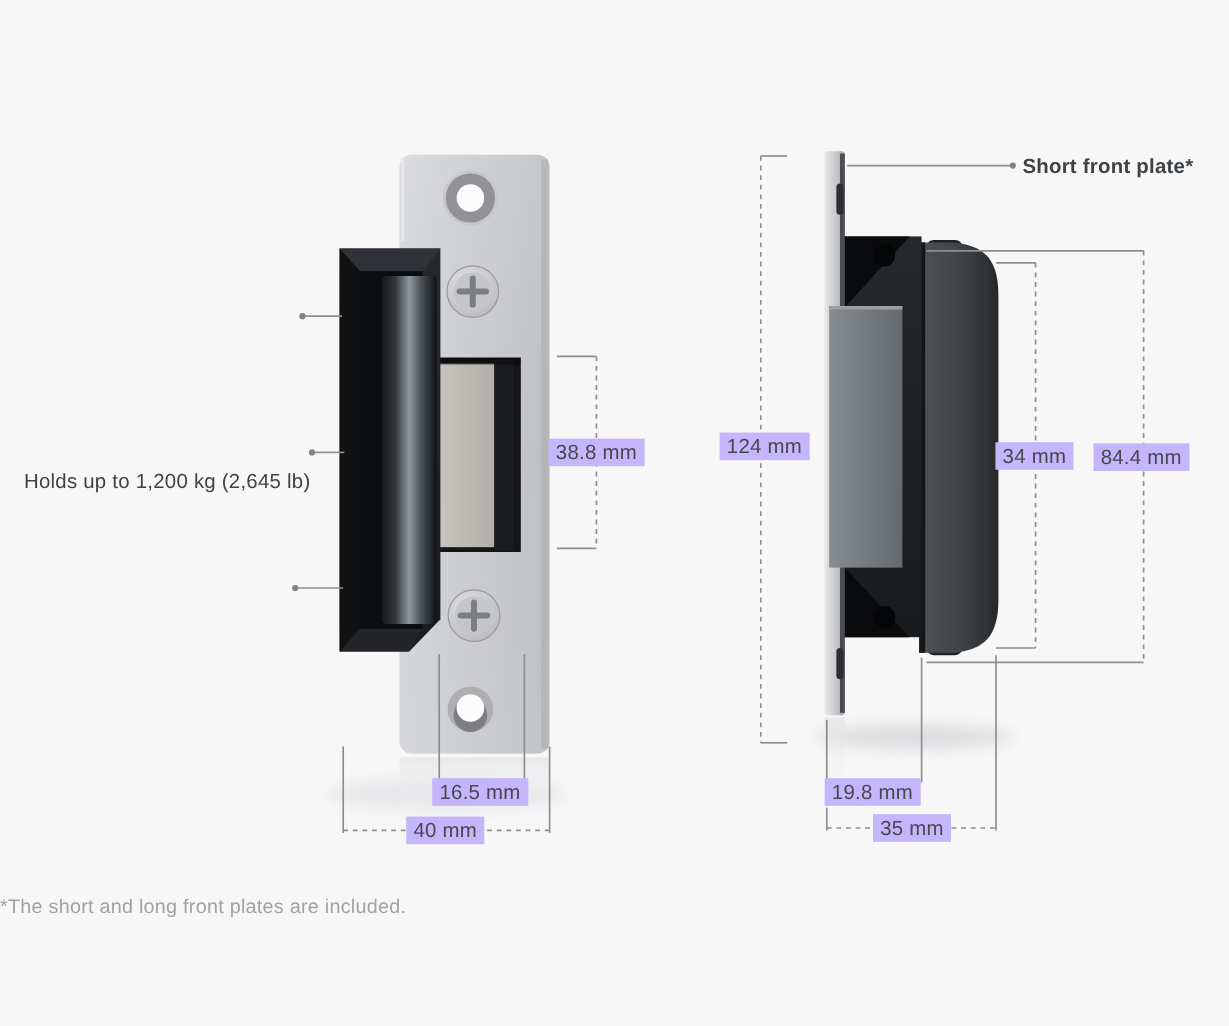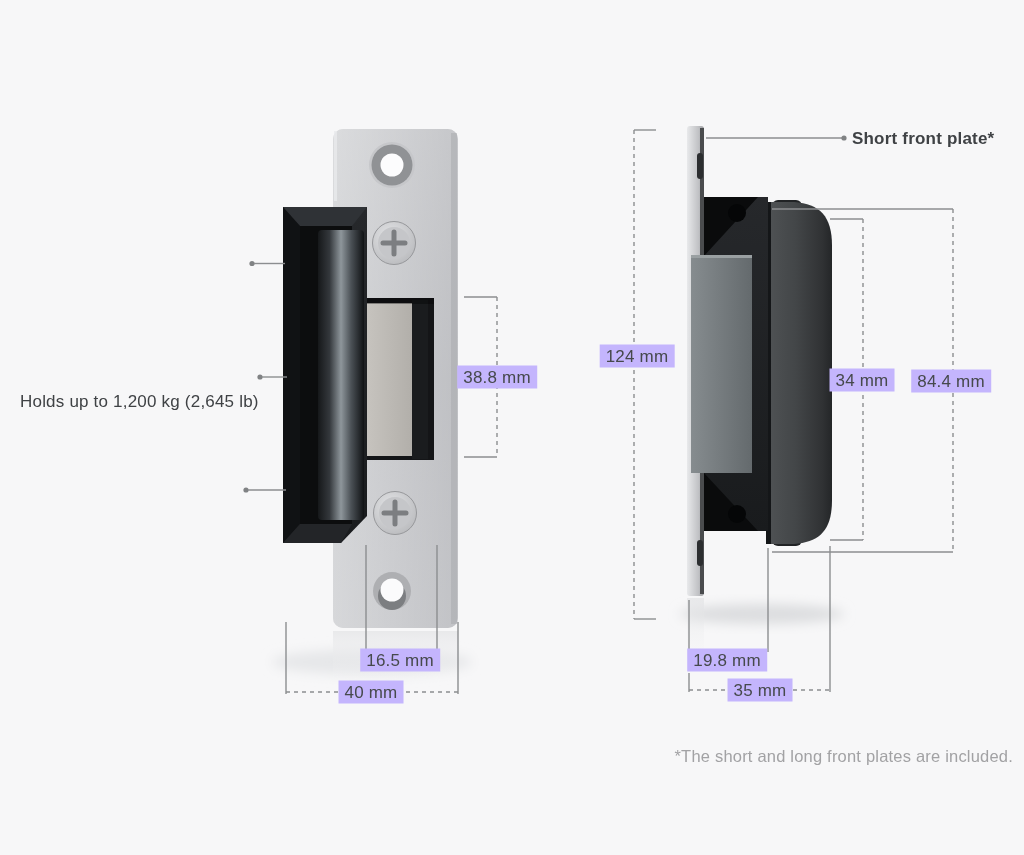--- a/index.html
+++ b/index.html
@@ -16,21 +16,21 @@
     letter-spacing:.2px;white-space:nowrap;
   }
   .label.wrap{white-space:normal;}
   .dim{
     position:absolute;color:#46494c;font-size:17px;line-height:19px;
     letter-spacing:.2px;white-space:nowrap;
     background:#c4b5fd;padding:2px 6px;
     transform:translate(-50%,-50%);
   }
   .footnote{
-    position:absolute;left:0;right:11px;top:747px;text-align:right;
+    position:absolute;left:0;right:0;top:747px;text-align:left;
     color:#a2a2a4;font-size:16.5px;letter-spacing:.2px;
   }
 </style>
 </head>
 <body>
 
 <div class="stage">
 
   <svg class="canvas" width="1024" height="855" viewBox="0 0 1024 855">
     <defs>
@@ -240,21 +240,21 @@
 
 
   <div class="label" style="left:852px;top:128px;font-weight:bold;">Short front plate*</div>
 
   <div class="dim" style="left:497px;top:377px;">38.8 mm</div>
 
   <div class="dim" style="left:400px;top:660px;">16.5 mm</div>
 
   <div class="dim" style="left:371px;top:692px;">40 mm</div>
 
-  <div class="dim" style="left:637px;top:356px;">124 mm</div>
+  <div class="dim" style="left:637px;top:372px;">124 mm</div>
 
   <div class="dim" style="left:862px;top:380px;">34 mm</div>
 
   <div class="dim" style="left:951px;top:381px;">84.4 mm</div>
 
   <div class="dim" style="left:727px;top:660px;">19.8 mm</div>
 
   <div class="dim" style="left:760px;top:690px;">35 mm</div>
 
   <div class="footnote">*The short and long front plates are included.</div>

